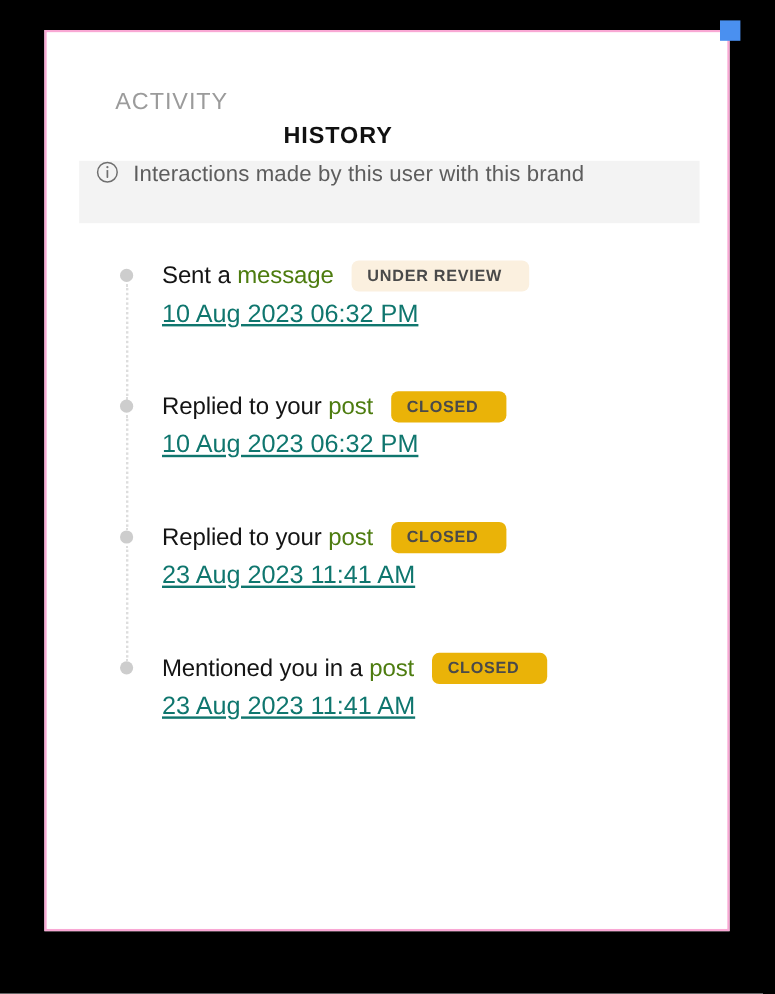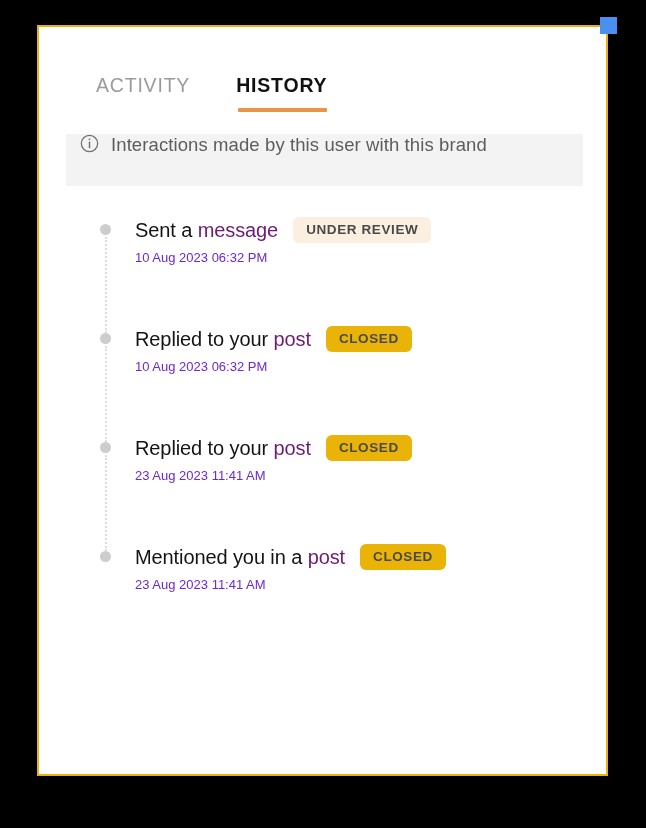--- a/index.html
+++ b/index.html
@@ -15,21 +15,21 @@
   }
 
   
   #selection-frame {
     position: absolute;
     left: 37px;
     top: 25px;
     width: 571px;
     height: 751px;
     box-sizing: border-box;
-    border: 2px solid #eab308;
+    border: 2px solid #f9a8d4;
     background: #ffffff;
   }
   #selection-handle {
     position: absolute;
     left: 600px;
     top: 17px;
     width: 17px;
     height: 17px;
     background: #4a90f0;
   }
@@ -63,20 +63,21 @@
     color: #9b9b9b;
     white-space: nowrap;
     cursor: pointer;
     user-select: none;
     height: 107px;
     box-sizing: border-box;
   }
   .tab.active {
     color: #111111;
     font-weight: bold;
+    margin-top: 28px;
   }
   .tab .tab-underline {
     display: none;
   }
   .tab.active .tab-underline {
     display: block;
     position: absolute;
     left: 2px;
     right: 0px;
     bottom: 22px;
@@ -157,40 +158,41 @@
     height: 24px;
     margin-bottom: 8px;
   }
   .tl-title {
     font-size: 20px;
     color: #141414;
     white-space: nowrap;
     letter-spacing: -0.1px;
   }
   .tl-link {
-    color: #701a75;
+    color: #4d7c0f;
   }
   .tl-badge {
     margin-left: 15px;
     font-size: 13.5px;
     font-weight: bold;
     letter-spacing: 0.6px;
     color: #4a4a4a;
-    padding: 6px 13px 6px 13px;
+    padding: 6px 23px 6px 13px;
     border-radius: 6px;
     white-space: nowrap;
     line-height: 1;
   }
   .tl-badge.under-review { background: #fbf0df; }
   .tl-badge.closed       { background: #eab308; }
   .tl-badge.open         { background: #fae9e9; }
   .tl-date {
-    font-size: 13px;
-    color: #6d28d9;
+    font-size: 21px;
+    color: #0f766e;
     letter-spacing: 0px;
+    text-decoration: underline;
   }
 </style>
 </head>
 <body>
 
 <div id="selection-frame">
   <div id="panel">
 
     <div id="tabs">
         <div class="tab"><span>ACTIVITY</span></div>

